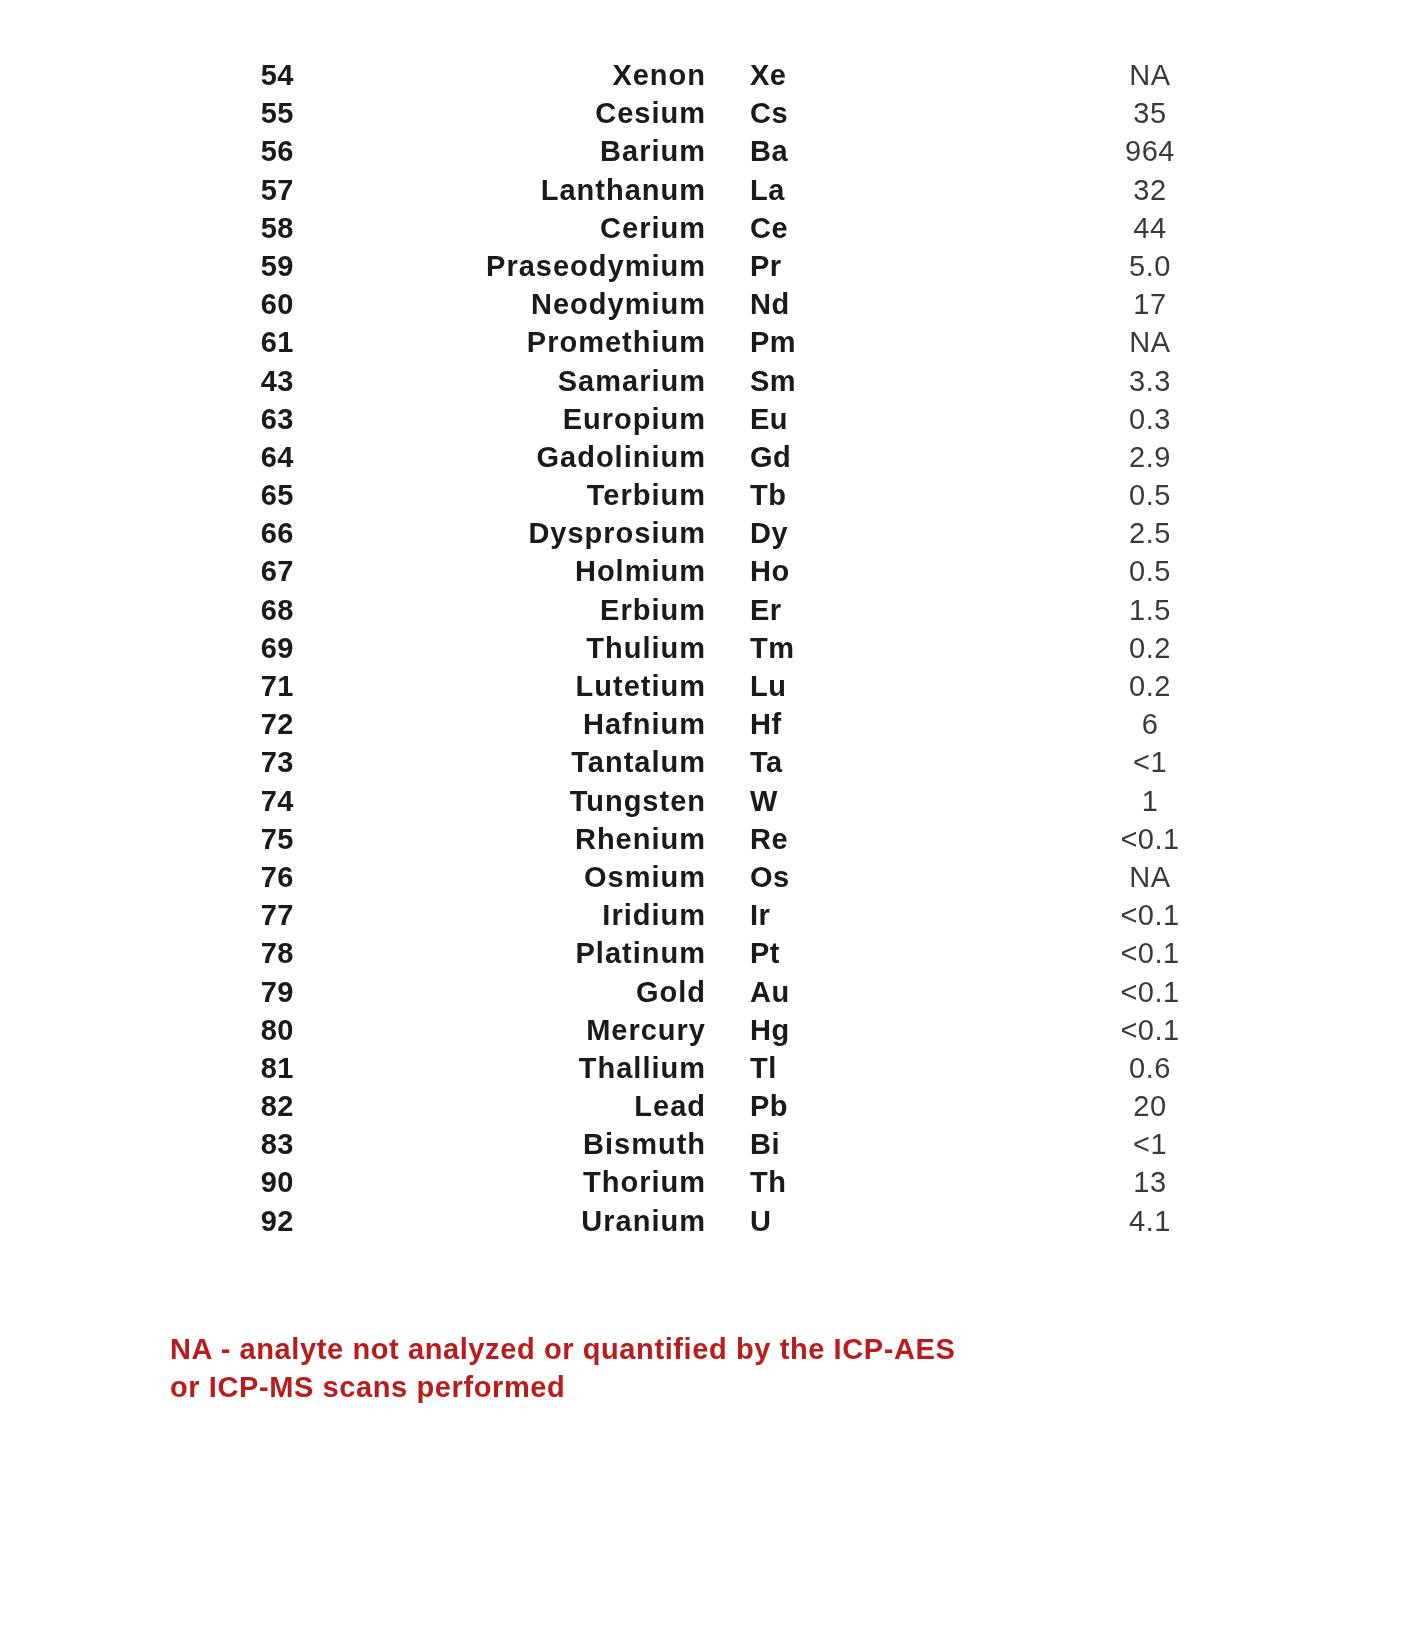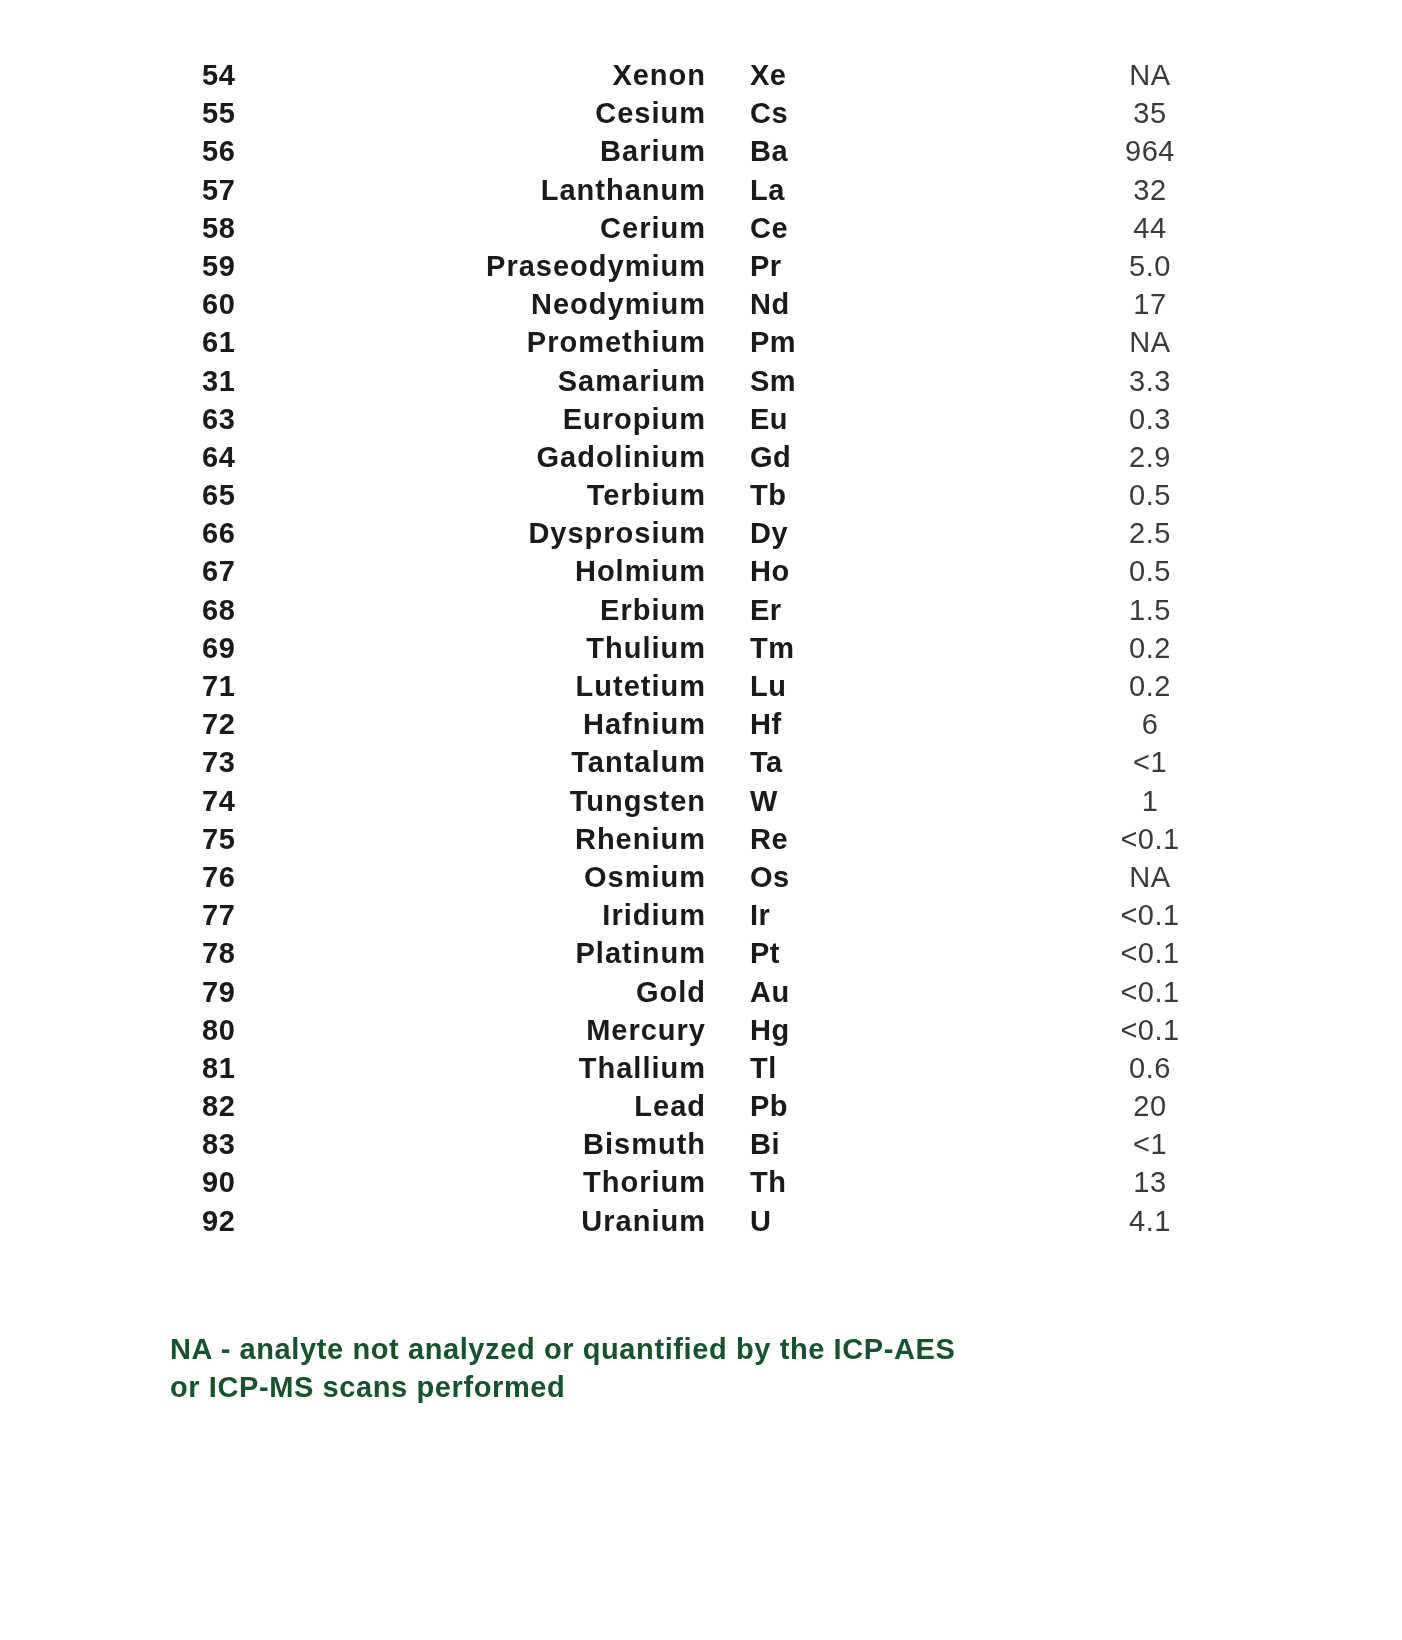--- a/index.html
+++ b/index.html
@@ -34,23 +34,23 @@
     height: 38.2px;
     line-height: 38.2px;
     font-size: 29px;
   }
   .cell {
     position: absolute;
     top: 0;
     white-space: nowrap;
   }
   .c-num {
-    left: 112px;
+    left: 104px;
     width: 100px;
-    text-align: left;
+    text-align: right;
     font-weight: bold;
     letter-spacing: 0.5px;
   }
   .c-name {
     left: 240px;
     width: 376px;
     text-align: right;
     font-weight: bold;
     letter-spacing: 1px;
   }
@@ -71,21 +71,21 @@
   }
   .footnote {
     position: absolute;
     left: 80px;
     top: 1330px;
     width: 1100px;
     font-size: 29px;
     font-weight: bold;
     line-height: 38px;
     letter-spacing: 0.6px;
-    color: #14532d;
+    color: #b91c1c;
   }
 </style>
 </head>
 <body>
 
 <div class="page">
   <div class="table" id="element-table">
       <div class="row">
         <div class="cell c-num">54</div>
         <div class="cell c-name">Xenon</div>
@@ -128,21 +128,21 @@
         <div class="cell c-sym">Nd</div>
         <div class="cell c-val">17</div>
       </div>
       <div class="row">
         <div class="cell c-num">61</div>
         <div class="cell c-name">Promethium</div>
         <div class="cell c-sym">Pm</div>
         <div class="cell c-val">NA</div>
       </div>
       <div class="row">
-        <div class="cell c-num">31</div>
+        <div class="cell c-num">43</div>
         <div class="cell c-name">Samarium</div>
         <div class="cell c-sym">Sm</div>
         <div class="cell c-val">3.3</div>
       </div>
       <div class="row">
         <div class="cell c-num">63</div>
         <div class="cell c-name">Europium</div>
         <div class="cell c-sym">Eu</div>
         <div class="cell c-val">0.3</div>
       </div>

